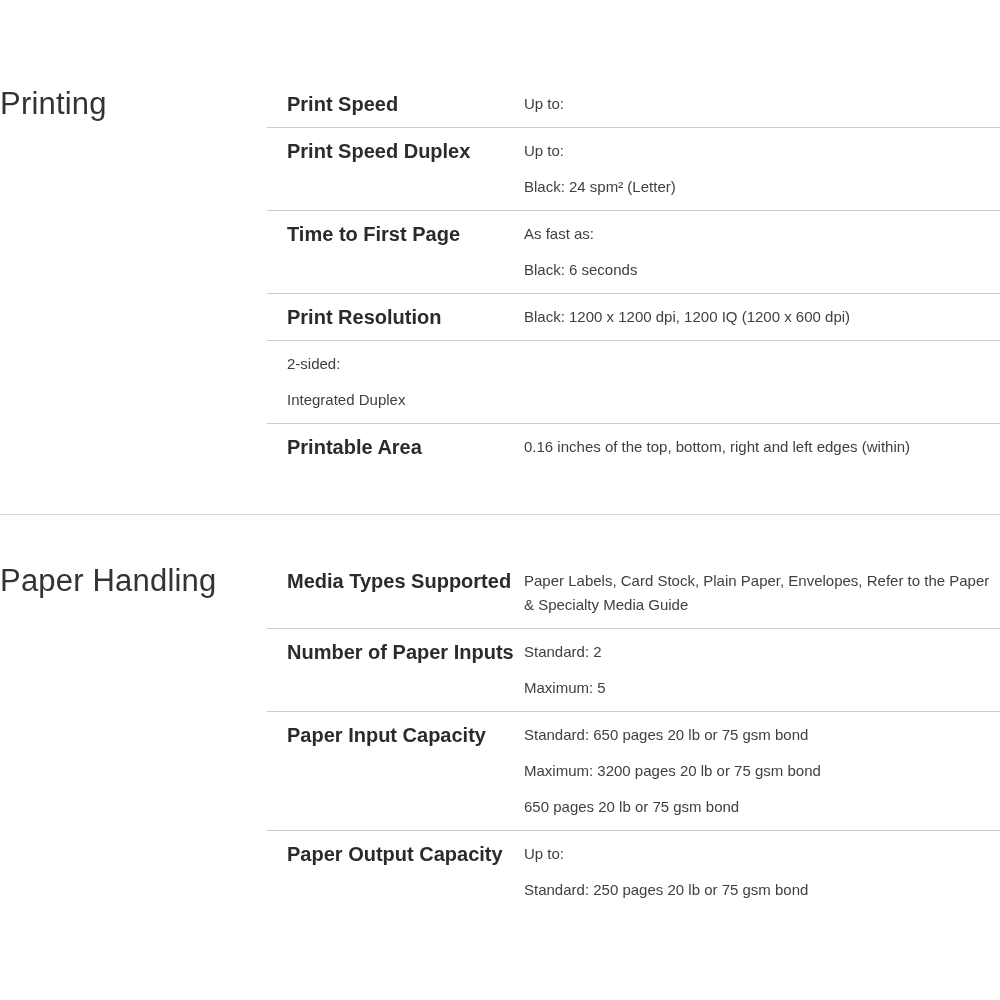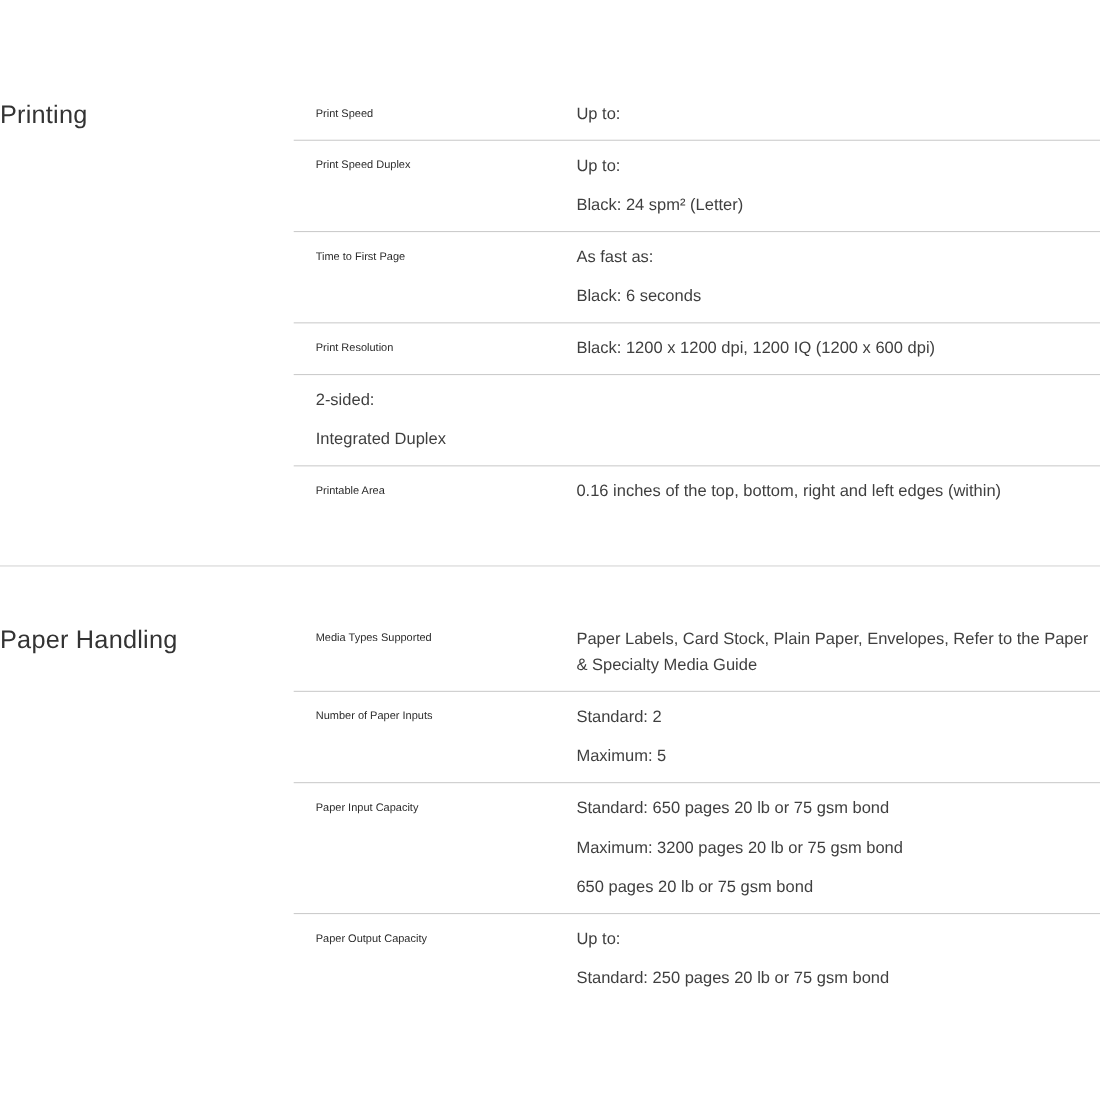--- a/index.html
+++ b/index.html
@@ -13,21 +13,21 @@
     width: 1040px;
     padding-top: 81px;
   }
   .spec-section {
     display: flex;
     align-items: flex-start;
   }
   .section-heading {
     width: 267px;
     flex-shrink: 0;
-    font-size: 23px;
+    font-size: 31px;
     font-weight: 400;
     line-height: 30px;
     letter-spacing: 0.2px;
     color: var(--heading, #333);
     padding-top: 8px;
     padding-left: 0;
   }
   .spec-table {
     flex: 1;
   }
@@ -36,22 +36,22 @@
     align-items: flex-start;
     padding: 11px 40px 11px 20px;
     border-bottom: 1px solid var(--divider, #ccc);
   }
   .spec-row.last {
     border-bottom: none;
   }
   .spec-label {
     width: 237px;
     flex-shrink: 0;
-    font-size: 10px;
-    font-weight: 400;
+    font-size: 20px;
+    font-weight: 700;
     line-height: 24px;
     color: var(--label, #2b2b2b);
   }
   .spec-value {
     width: 472px;
     flex-shrink: 0;
     font-size: 15px;
     font-weight: 400;
     line-height: 24px;
     color: var(--value, #3f3f3f);

